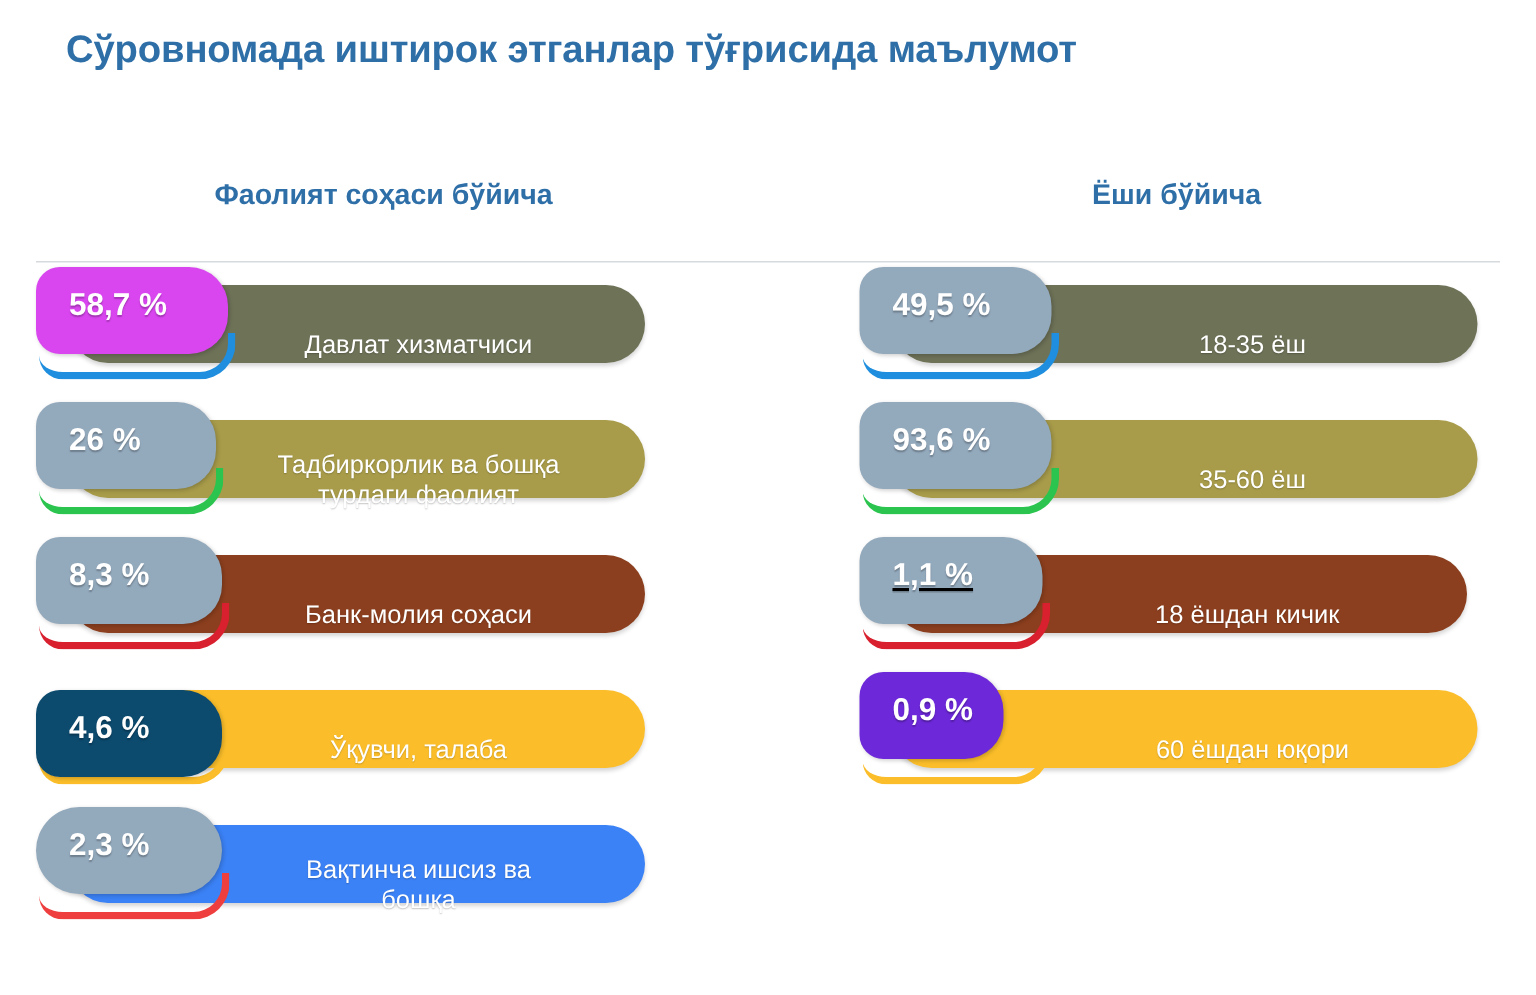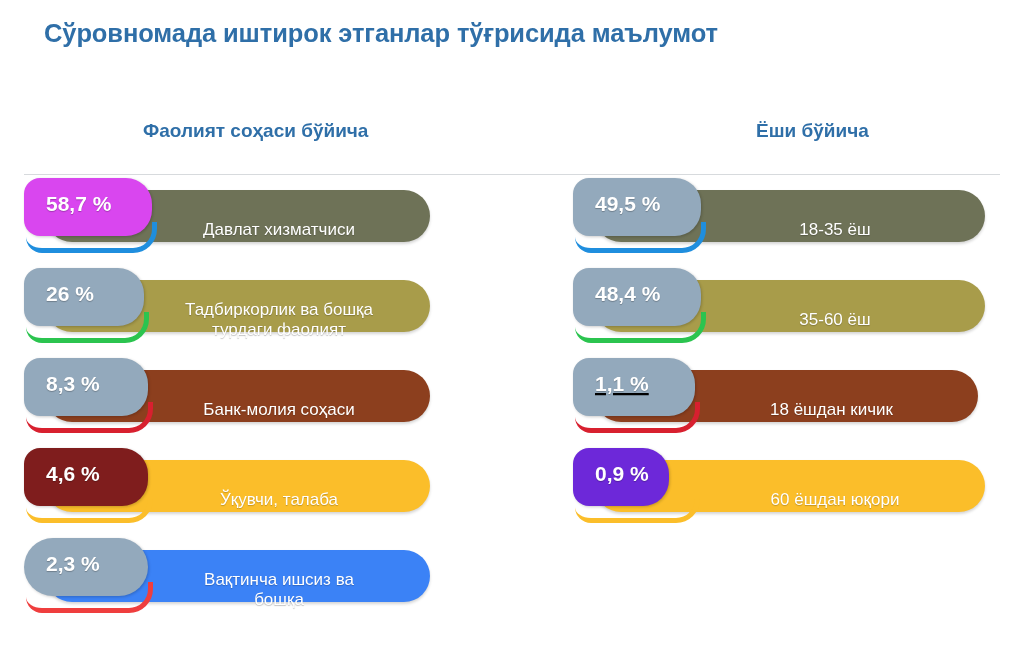--- a/index.html
+++ b/index.html
@@ -37,21 +37,21 @@
   
   .col-header {
     position: absolute;
     top: 120px;
     font-size: 19px;
     font-weight: bold;
     color: #2f6fa8;
     white-space: nowrap;
   }
   .col-header.left  { left: 143px; }
-  .col-header.right { left: 756px; text-align: center; }
+  .col-header.right { left: 728px; text-align: center; }
 
   
   .divider {
     position: absolute;
     left: 24px;
     top: 174px;
     width: 976px;
     height: 1px;
     background: #d7dadd;
   }
@@ -178,21 +178,21 @@
         <div class="tab-swoosh" style="width: 122px; border-bottom-color: rgb(216, 32, 47); border-right-color: rgb(216, 32, 47); border-right-width: 5px;"></div>
         <div class="bar-tab" style="width: 124px; background: rgb(147, 169, 188); text-align: center;">
           <span class="pct">8,3 %</span>
         </div>
       </div>
       <div class="bar-row">
         <div class="bar-track" style="width: 384px; background: rgb(251, 190, 42);">
           <div class="bar-label">Ўқувчи, талаба</div>
         </div>
         <div class="tab-swoosh" style="width: 122px; border-bottom-color: rgb(251, 190, 42); border-right-color: rgb(251, 190, 42); border-right-width: 5px;"></div>
-        <div class="bar-tab" style="width: 124px; background: #7f1d1d;">
+        <div class="bar-tab" style="width: 124px; background: #0c4a6e; margin-top: 12px;">
           <span class="pct">4,6 %</span>
         </div>
       </div>
       <div class="bar-row">
         <div class="bar-track" style="width: 384px; background: #3b82f6;">
           <div class="bar-label">Вақтинча ишсиз ва
 бошқа</div>
         </div>
         <div class="tab-swoosh" style="width: 122px; border-bottom-color: rgb(239, 62, 62); border-right-color: rgb(239, 62, 62); border-right-width: 5px;"></div>
         <div class="bar-tab" style="width: 124px; background: rgb(147, 169, 188); border-radius: 29px;">
@@ -209,21 +209,21 @@
         <div class="bar-tab" style="width: 128px; background: rgb(147, 169, 188);">
           <span class="pct">49,5 %</span>
         </div>
       </div>
       <div class="bar-row">
         <div class="bar-track" style="width: 390px; background: rgb(168, 156, 74);">
           <div class="bar-label">35-60 ёш</div>
         </div>
         <div class="tab-swoosh" style="width: 126px; border-bottom-color: rgb(43, 196, 79); border-right-color: rgb(43, 196, 79); border-right-width: 5px;"></div>
         <div class="bar-tab" style="width: 128px; background: rgb(147, 169, 188);">
-          <span class="pct">48,4 %</span>
+          <span class="pct">93,6 %</span>
         </div>
       </div>
       <div class="bar-row">
         <div class="bar-track" style="width: 383px; background: rgb(140, 63, 30);">
           <div class="bar-label">18 ёшдан кичик</div>
         </div>
         <div class="tab-swoosh" style="width: 120px; border-bottom-color: rgb(216, 32, 47); border-right-color: rgb(216, 32, 47); border-right-width: 5px;"></div>
         <div class="bar-tab" style="width: 122px; background: rgb(147, 169, 188); text-decoration: underline;">
           <span class="pct">1,1 %</span>
         </div>

